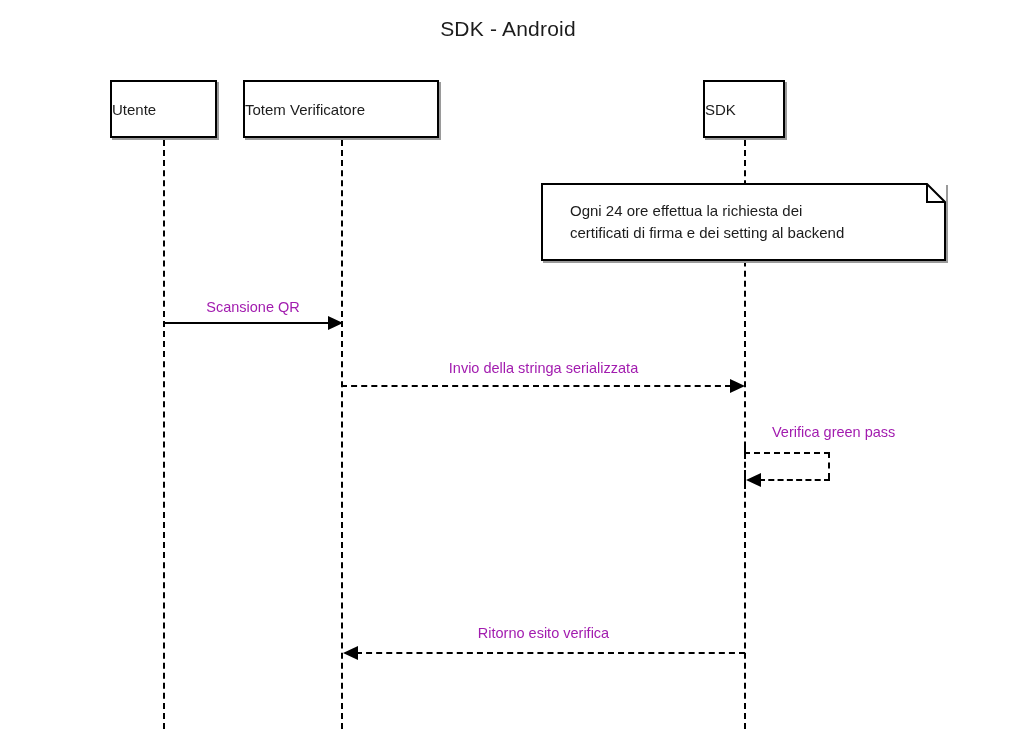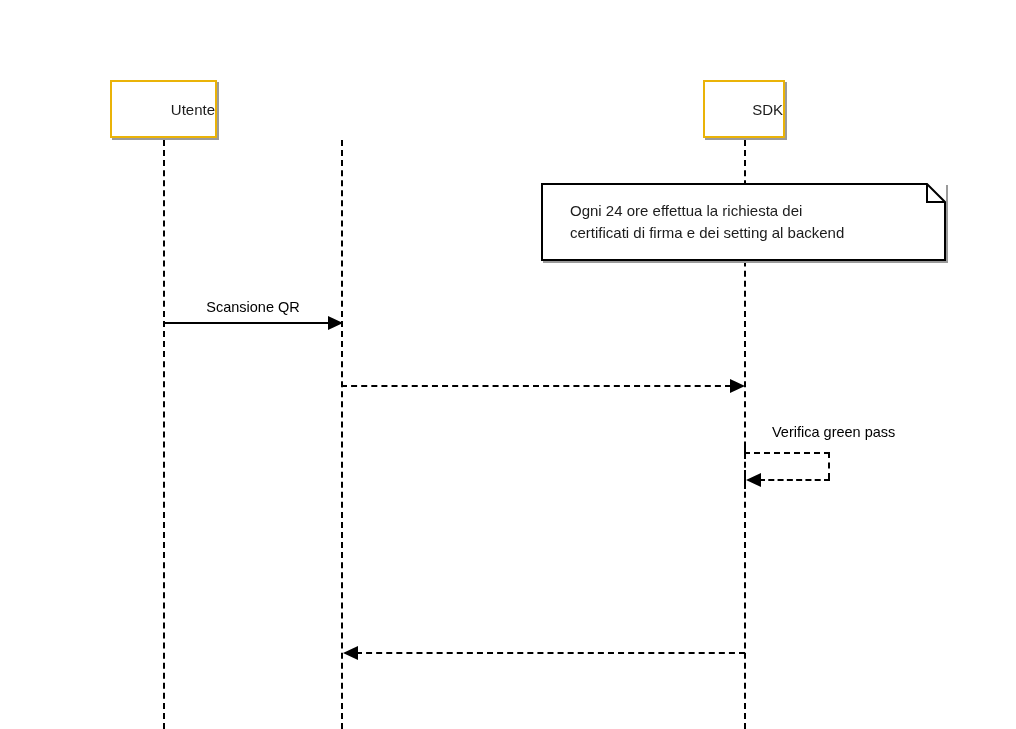--- a/index.html
+++ b/index.html
@@ -30,25 +30,25 @@
     color: #1c1c1c;
     letter-spacing: 0.2px;
     white-space: nowrap;
   }
 
   
   .participant {
     position: absolute;
     box-sizing: border-box;
     background: #ffffff;
-    border: 2px solid #eab308;
+    border: 2px solid #000000;
     box-shadow: 2px 2px 0 0 #9a9a9a;
     display: flex;
     align-items: center;
-    justify-content: flex-end;
+    justify-content: flex-start;
   }
   .participant-label {
     font-size: 15px;
     color: #1c1c1c;
     white-space: nowrap;
     line-height: 1;
   }
 
   
   .lifeline {
@@ -62,21 +62,21 @@
     position: absolute;
     height: 0;
     border-top: 2px solid #000000;
   }
   .msg-line.dashed {
     border-top: 2px dashed #000000;
   }
   .msg-label {
     position: absolute;
     font-size: 14.5px;
-    color: #000000;
+    color: #a21caf;
     white-space: nowrap;
     text-align: center;
     line-height: 1;
   }
   .arrowhead {
     position: absolute;
     width: 0;
     height: 0;
   }
   .arrowhead.right {
@@ -126,57 +126,63 @@
     line-height: 1.45;
     color: #1c1c1c;
     white-space: pre-line;
   }
 </style>
 </head>
 <body>
 
 <div id="canvas">
 
+  <div class="diagram-title">SDK - Android</div>
 
   <div class="lifeline" style="left:163px; top:140px; height:589px;"></div>
 
   <div class="lifeline" style="left:341px; top:140px; height:589px;"></div>
 
   <div class="lifeline" style="left:744px; top:140px; height:589px;"></div>
 
   <div class="participant" style="left:110px; top:80px; width:107px; height:58px;">
     <span class="participant-label">Utente</span>
   </div>
 
+  <div class="participant" style="left:243px; top:80px; width:196px; height:58px;">
+    <span class="participant-label">Totem Verificatore</span>
+  </div>
 
   <div class="participant" style="left:703px; top:80px; width:82px; height:58px;">
     <span class="participant-label">SDK</span>
   </div>
 
   <div class="note" style="left:541px; top:183px; width:405px; height:78px;padding-left:44px;">
     <svg width="405" height="78" viewBox="0 0 405 78">
       <path d="M1,1 L386,1 L404,19 L404,77 L1,77 Z" fill="#ffffff" stroke="#000000" stroke-width="2"></path>
       <path d="M386,1 L386,19 L404,19" fill="none" stroke="#000000" stroke-width="2"></path>
     </svg>
     <div class="note-text" style="left:29px; top:17px; width:360px;">Ogni 24 ore effettua la richiesta dei
 certificati di firma e dei setting al backend</div>
   </div>
 
   <div class="msg-label" style="left:164px; top:300px; width:178px;">Scansione QR</div>
   <div class="msg-line" style="left:163px; top:322px; width:165px;"></div>
   <div class="arrowhead right" style="left:328px; top:316px;"></div>
 
+  <div class="msg-label" style="left:342px; top:361px; width:403px;">Invio della stringa serializzata</div>
   <div class="msg-line dashed" style="left:341px; top:385px; width:390px;"></div>
   <div class="arrowhead right" style="left:730px; top:379px;"></div>
 
   <div class="msg-label" style="left:772px; top:425px;text-align:right;">Verifica green pass</div>
   <div class="self-tick" style="left:744px; top:446px; height:13px;"></div>
   <div class="self-seg-h" style="left:744px; top:452px; width:86px;"></div>
   <div class="self-seg-v" style="left:828px; top:452px; height:27px;"></div>
   <div class="self-seg-h" style="left:759px; top:479px; width:71px;"></div>
   <div class="self-tick" style="left:744px; top:470px; height:19px;"></div>
   <div class="arrowhead left" style="left:746px; top:473px;"></div>
 
 
+  <div class="msg-label" style="left:342px; top:626px; width:403px;">Ritorno esito verifica</div>
   <div class="msg-line dashed" style="left:356px; top:652px; width:389px;"></div>
   <div class="arrowhead left" style="left:343px; top:646px;"></div>
 
 </div>
 
 </body></html>

